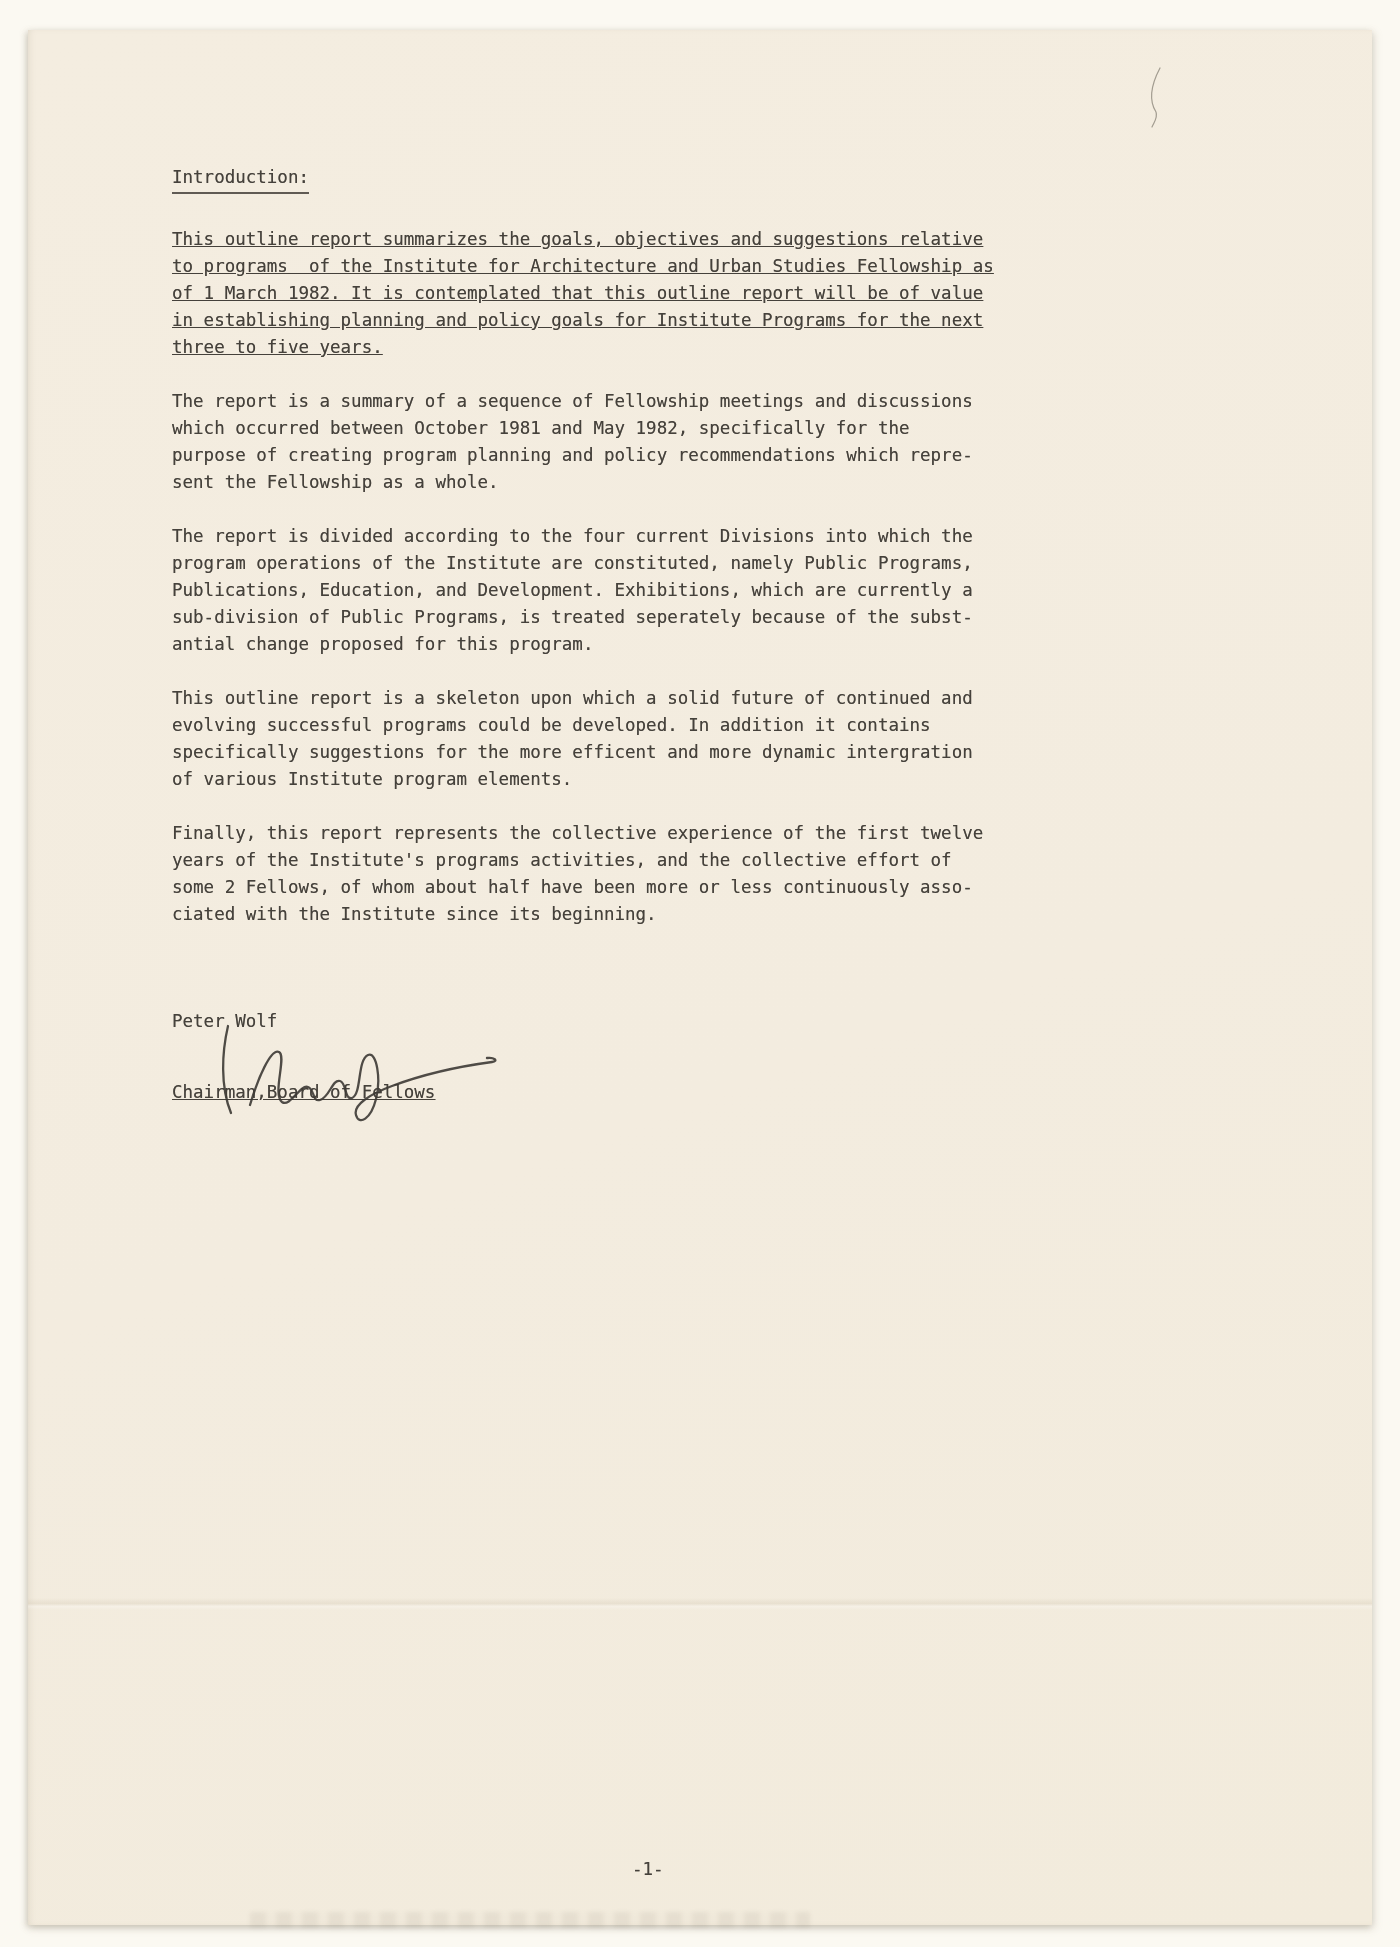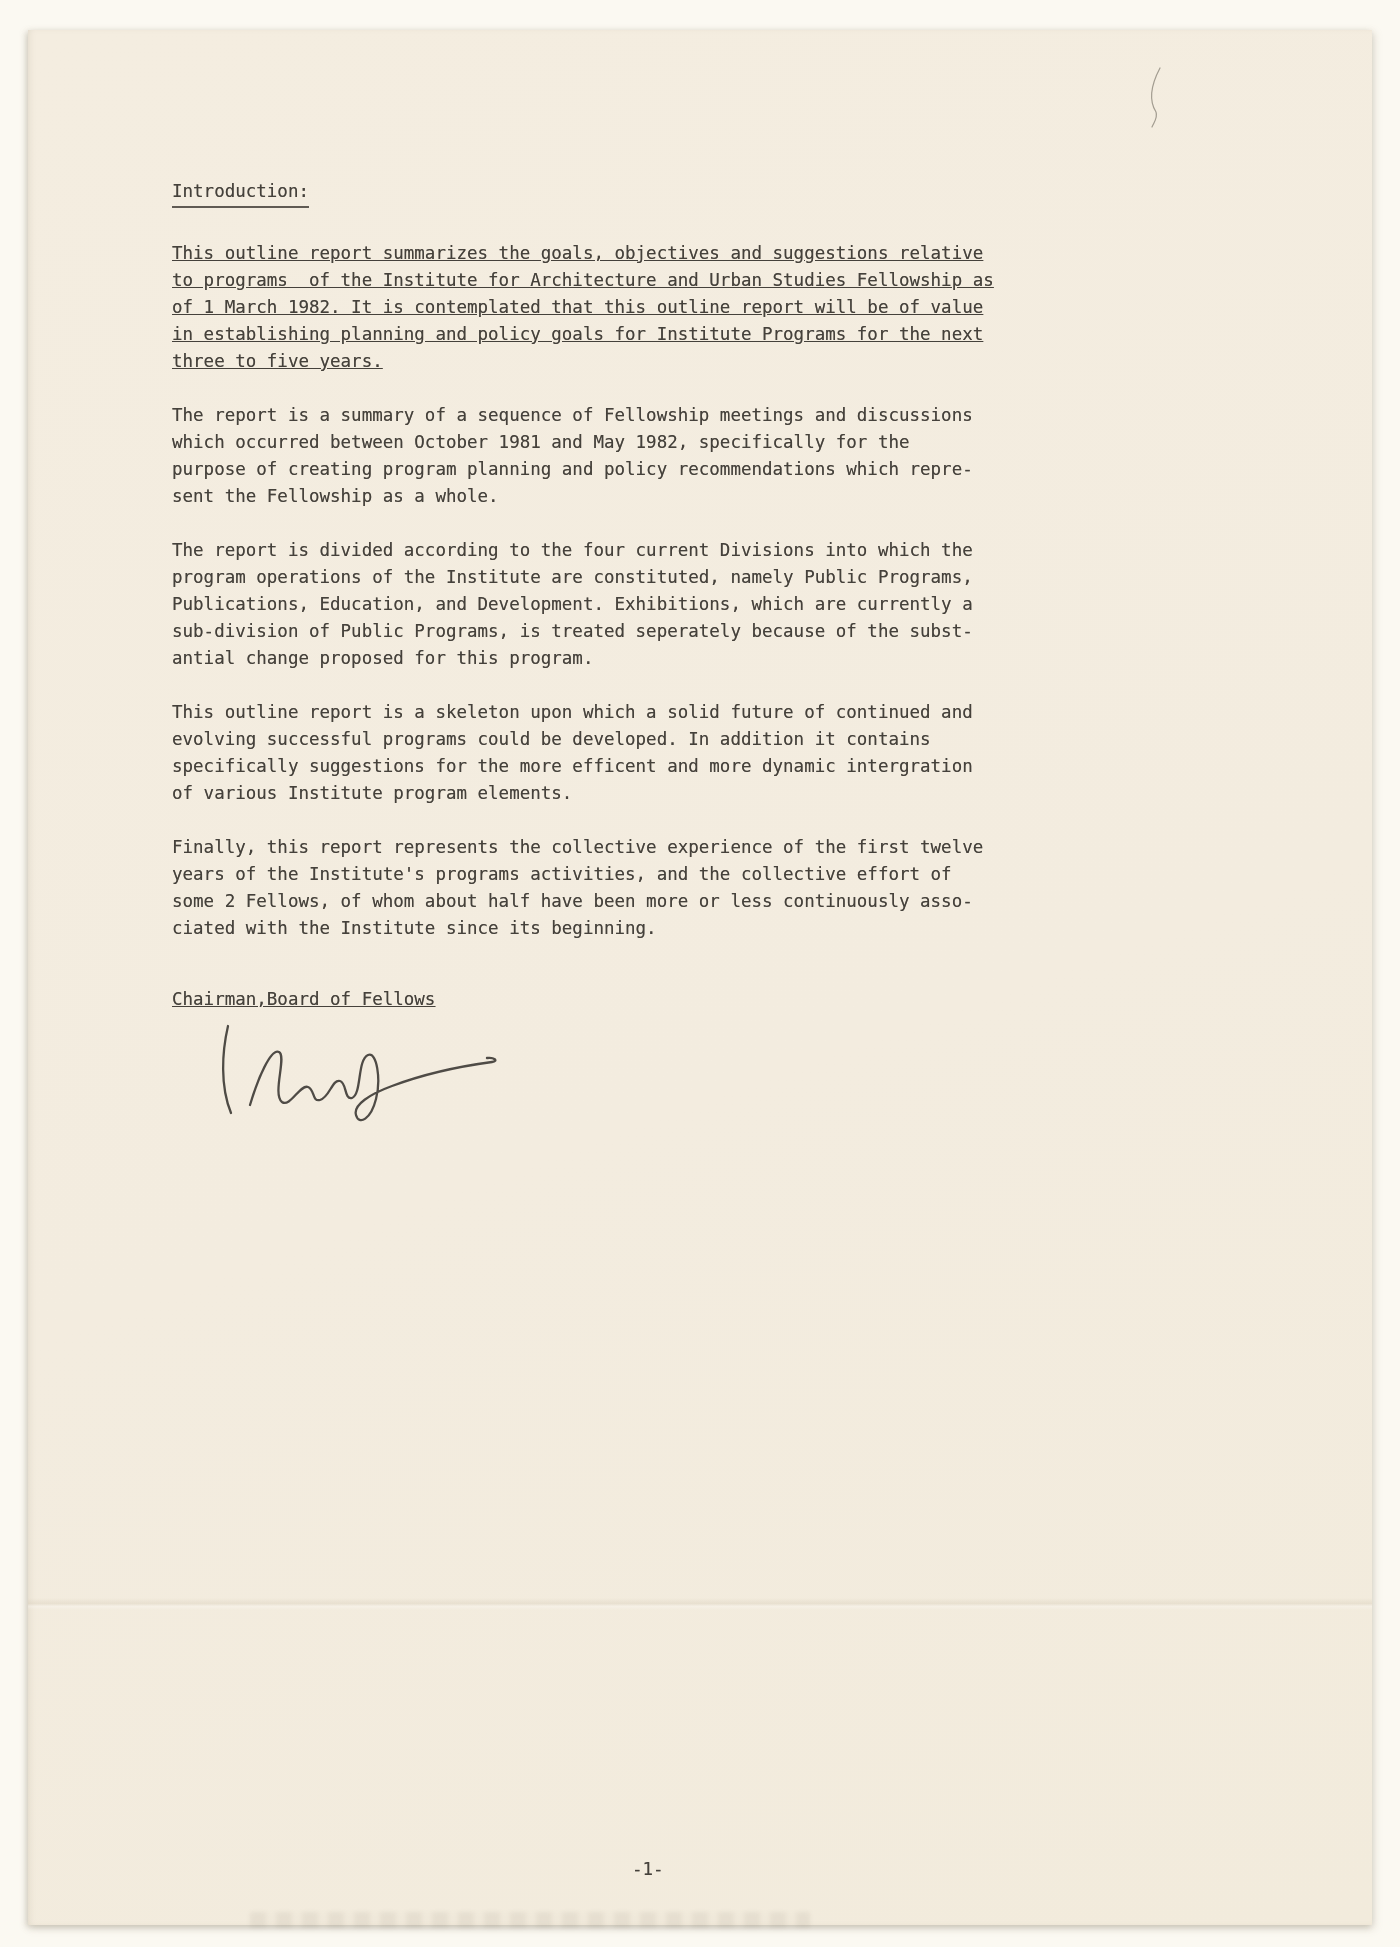--- a/index.html
+++ b/index.html
@@ -52,21 +52,21 @@
     background: repeating-linear-gradient(90deg,
       rgba(120, 110, 95, 0.22) 0px, rgba(120, 110, 95, 0.22) 16px,
       rgba(120, 110, 95, 0.04) 16px, rgba(120, 110, 95, 0.04) 26px);
     filter: blur(2px);
     opacity: 0.45;
     pointer-events: none;
   }
   .text-column {
     position: absolute;
     left: 172px;
-    top: 178px;
+    top: 164px;
     width: 900px;
     z-index: 3;
     color: var(--ink, #45413b);
     font-size: 17.5px;
     line-height: 27px;
     text-shadow: 0 0 0.6px rgba(69, 65, 59, 0.55);
   }
   .doc-heading {
     display: inline-block;
     margin: 0;
@@ -130,20 +130,21 @@
 sub-division of Public Programs, is treated seperately because of the subst-
 antial change proposed for this program.</p>
     <p class="doc-paragraph">This outline report is a skeleton upon which a solid future of continued and
 evolving successful programs could be developed. In addition it contains
 specifically suggestions for the more efficent and more dynamic intergration
 of various Institute program elements.</p>
     <p class="doc-paragraph">Finally, this report represents the collective experience of the first twelve
 years of the Institute's programs activities, and the collective effort of
 some 2 Fellows, of whom about half have been more or less continuously asso-
 ciated with the Institute since its beginning.</p>
+    <p class="doc-paragraph signer-name">Peter Wolf</p>
     <p class="doc-paragraph signer-title">Chairman,Board of Fellows</p>
   </div>
 
   <div class="page-number">-1-</div>
 
   <svg class="overlay-svg" viewBox="0 0 1400 1947" xmlns="http://www.w3.org/2000/svg">
 
     <g fill="none" stroke="#3d3a35" stroke-width="2.3" stroke-linecap="round" opacity="0.9">
       <path d="M 228 1026 C 222 1052, 220 1086, 231 1113"></path>
       <path d="M 250 1105

